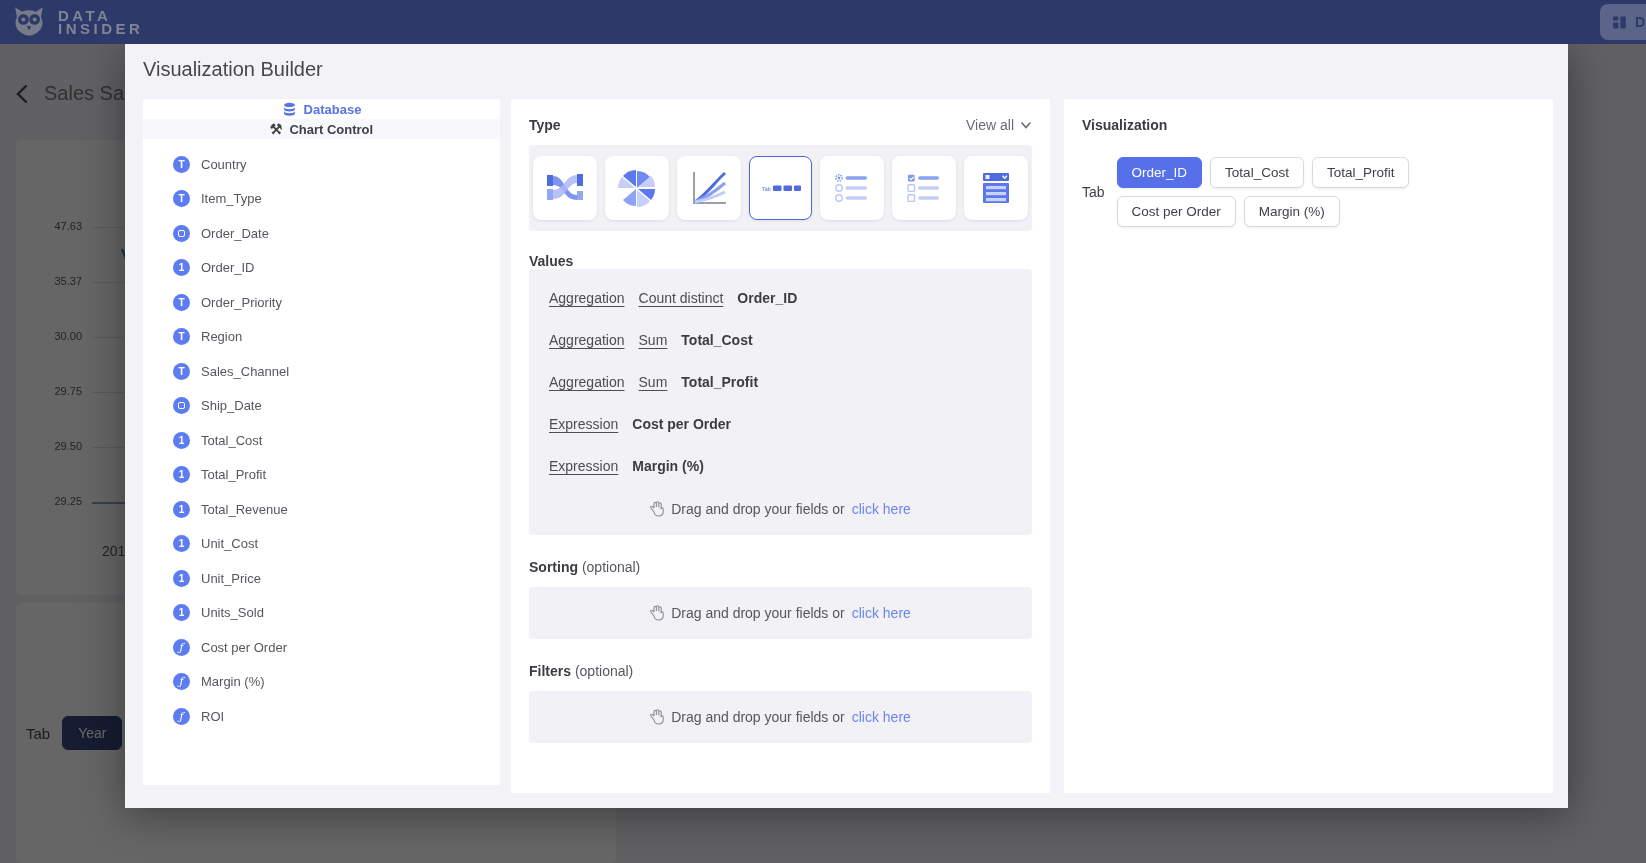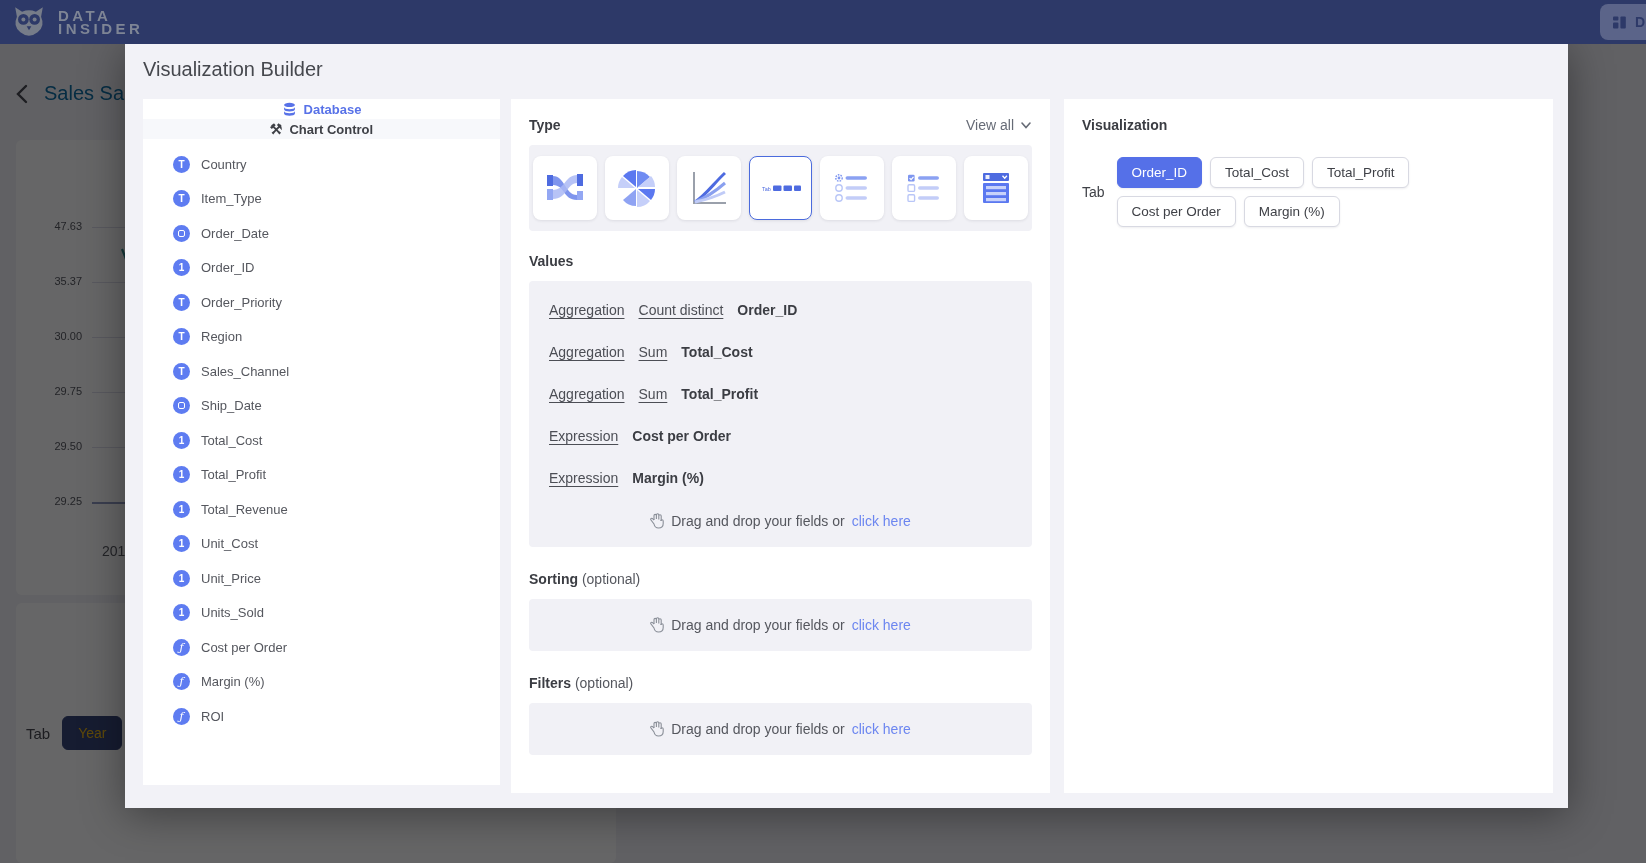--- a/index.html
+++ b/index.html
@@ -13,36 +13,36 @@
   .brand-text { color:#7e8595; font-size:15px; font-weight:bold;
     letter-spacing:3.5px; line-height:13px; }
   .nav-right-btn { position:absolute; left:1600px; top:4px; height:36px; width:200px;
     background:rgba(255,255,255,0.22); border:none; border-radius:8px;
     display:flex; align-items:center; gap:8px; padding:0 12px;
     color:#2d3968; font-size:14px; font-weight:bold; cursor:pointer; }
 
   
   .bg-page { position:absolute; inset:0; z-index:0; background:#f2f2f7; }
   .bg-header { position:absolute; left:14px; top:82px; display:flex; align-items:center; gap:14px; }
-  .bg-title { font-size:20px; color:#0369a1; white-space:nowrap; }
+  .bg-title { font-size:20px; color:#737373; white-space:nowrap; }
   .bg-chart-card { position:absolute; left:16px; top:140px; width:600px; height:455px;
     background:#ffffff; border-radius:6px; }
   .bg-y-axis { position:absolute; left:14px; top:80px; width:52px; text-align:right; }
   .ytick { font-size:11px; color:#4f5158; height:13px; margin-bottom:42px; }
   .gridline { position:absolute; left:76px; right:0; height:1px; background:rgba(130,138,175,0.28); }
   .gridline.axis { height:2px; background:#8d96c0; }
   .bg-x-label { position:absolute; left:86px; top:371px; font-size:14px; color:#4f5158;margin-top:32px; }
   .bg-line-svg { position:absolute; left:97px; top:105px; }
   .bg-bottom-card { position:absolute; left:16px; top:603px; width:600px; height:260px;
     background:#ffffff; border-radius:6px; padding:14px 10px; display:flex;
     align-items:center; gap:12px; }
   .bg-tab-label { font-size:15px; color:#3f4147; }
   .bg-tab { font-size:14px; padding:8px 15px; border-radius:6px; border:1px solid #d8d9e2;
     background:#fff; color:#3f4147; cursor:pointer; }
-  .bg-tab.active { background:#2e3d72; border-color:#2e3d72; color:#eab308; }
+  .bg-tab.active { background:#2e3d72; border-color:#2e3d72; color:#ffffff; }
 
   .overlay { position:absolute; left:0; top:44px; width:1646px; height:819px;
     background:rgba(8,8,10,0.62); z-index:5; }
 
   
   .modal { position:absolute; left:125px; top:44px; width:1443px; height:764px;
     background:#f2f2f7; z-index:10; box-shadow:0 6px 40px rgba(0,0,0,0.4); }
   .modal-title { position:absolute; left:18px; top:14px; font-size:20px; color:#46484e; }
 
   .panel { position:absolute; background:#fff; top:55px; }
@@ -77,21 +77,21 @@
   .section-title .opt { font-weight:normal; color:#55575e; }
   .view-all { display:flex; align-items:center; gap:6px; font-size:14px; color:#666b76;
     background:none; border:none; cursor:pointer; }
   .type-strip { margin-top:12px; background:#f1f1f6; border-radius:4px; padding:11px 4px;
     display:flex; gap:8px; justify-content:center; }
   .type-tile { width:64px; height:64px; background:#fff; border:1px solid transparent;
     border-radius:8px; box-shadow:0 1px 3px rgba(40,40,60,0.10);
     display:flex; align-items:center; justify-content:center; cursor:pointer; }
   .type-tile.selected { border:1.5px solid #4b6bdd; }
   .values-title { margin-top:22px; }
-  .values-box { margin-top:12px; background:#f1f1f6; border-radius:4px; padding:8px 20px 12px 20px; }
+  .values-box { background:#f1f1f6; border-radius:4px; padding:8px 20px 12px 20px; }
   .value-row { padding:13px 0; font-size:14px; display:flex; align-items:center; }
   .value-link { color:#4c4e55; text-decoration:underline; text-underline-offset:3px;
     margin-right:14px; cursor:pointer; }
   .value-field { font-weight:bold; color:#3b3d43; cursor:pointer; }
   .dropzone-line { display:flex; align-items:center; justify-content:center; gap:7px;
     font-size:14px; color:#55575e; padding:14px 0 6px 0; }
   .dropzone-link { color:#6c86f0; cursor:pointer; }
   .opt-box { margin-top:12px; background:#f1f1f6; border-radius:4px; height:52px;
     display:flex; align-items:center; justify-content:center; }
   .opt-box .dropzone-line { padding:0; }

